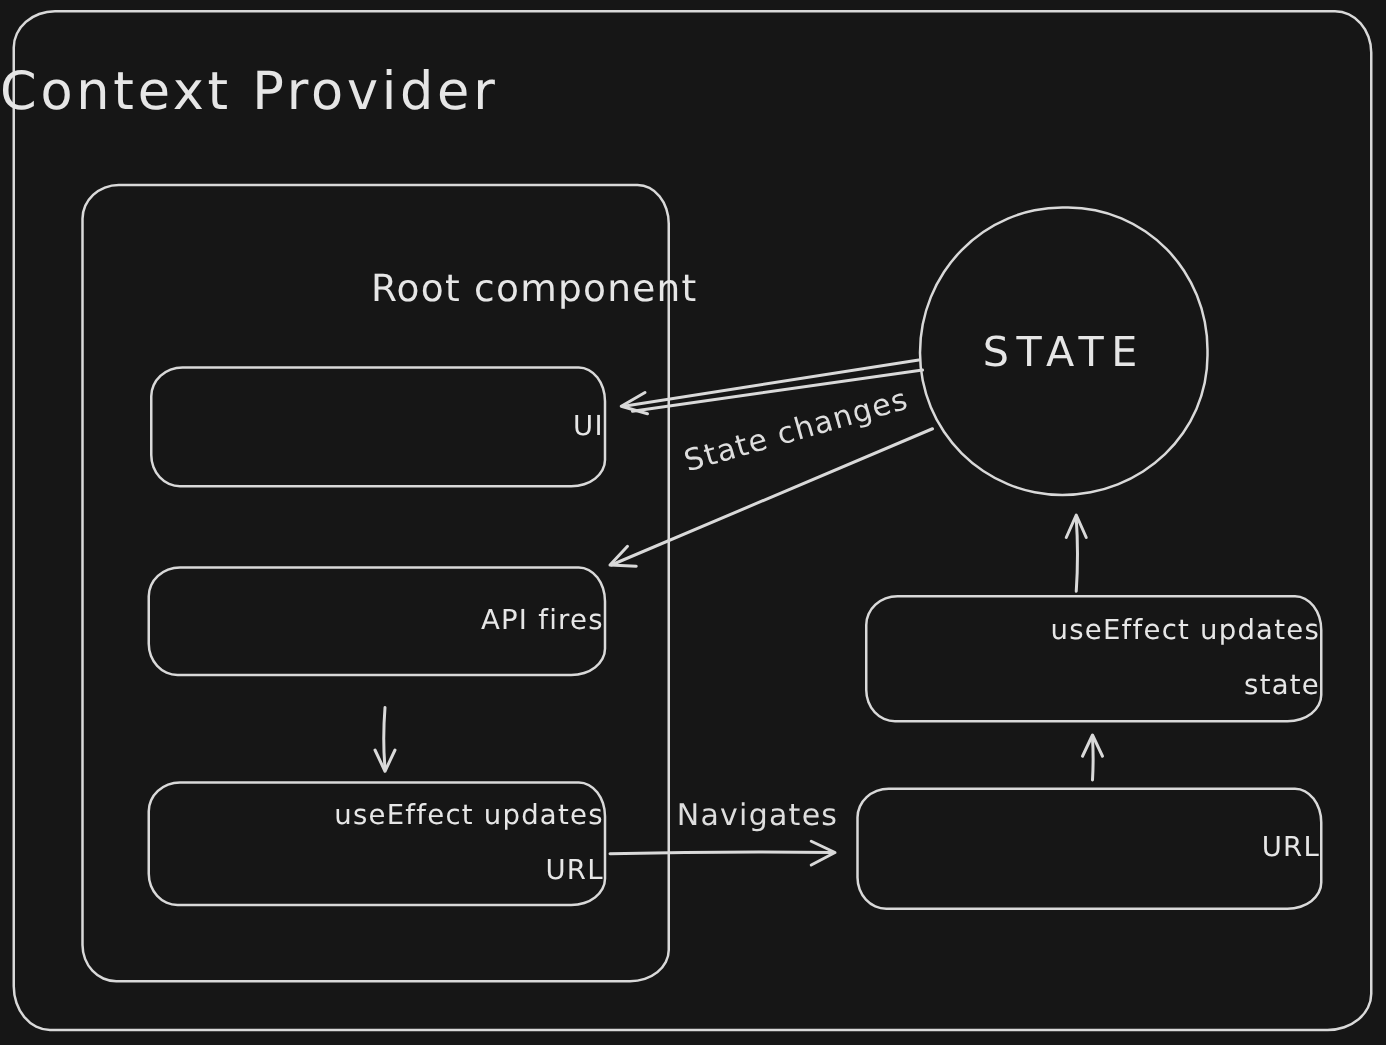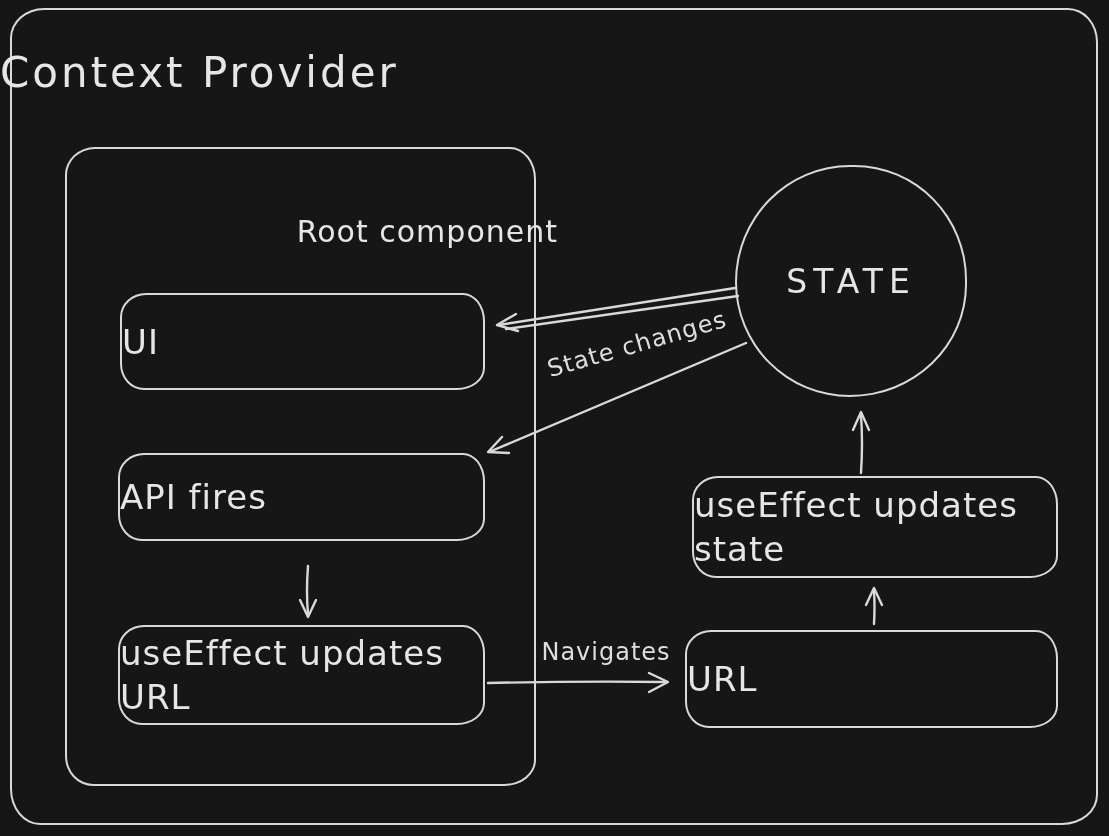--- a/index.html
+++ b/index.html
@@ -48,23 +48,23 @@
     font-size: 30px;
     letter-spacing: 1px;
     margin-left: 21px;
   }
   .box {
     position: absolute;
     border: 2.5px solid #d9d9d9;
     border-radius: 26px 22px 28px 24px / 24px 28px 22px 26px;
     display: flex;
     flex-direction: column;
-    align-items: flex-start;
+    align-items: flex-end;
     justify-content: center;
-    font-size: 34px;
+    font-size: 22px;
     letter-spacing: 1px;
     text-align: center;
     line-height: 44px;
     color: #e6e6e6;
     box-sizing: border-box;
   }
   .box-ui        { left: 120px; top: 293px; width: 365px; height: 97px;  }
   .box-api       { left: 118px; top: 453px; width: 367px; height: 88px; }
   .box-effecturl { left: 118px; top: 625px; width: 367px; height: 100px; }
   .box-effectstate { left: 692px; top: 476px; width: 366px; height: 102px; }

